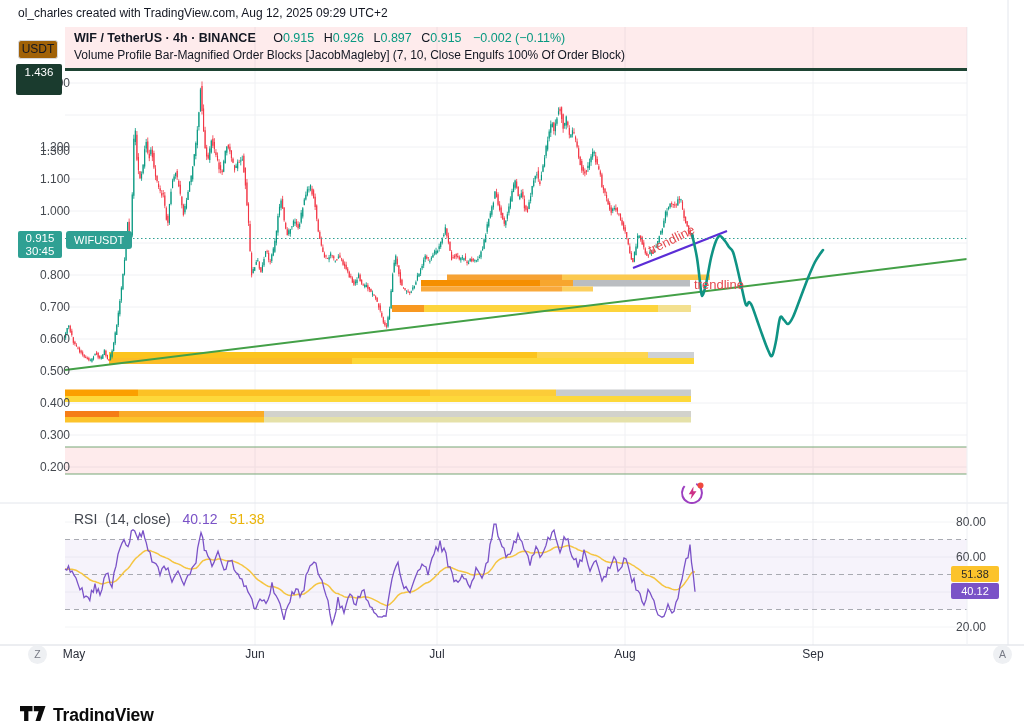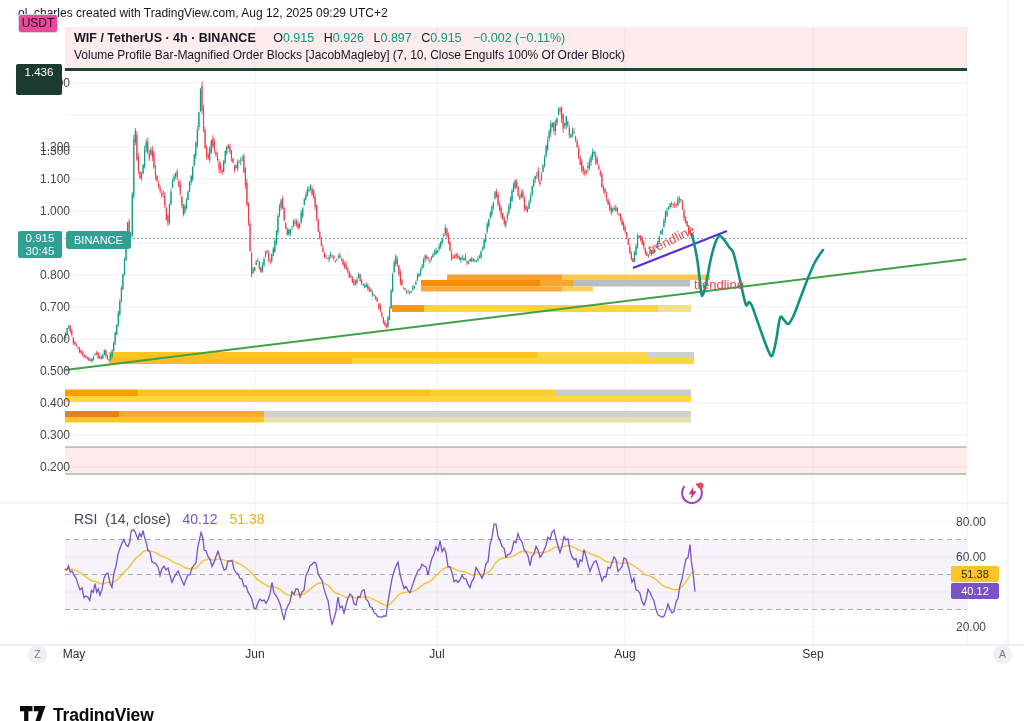--- a/index.html
+++ b/index.html
@@ -1,22 +1,22 @@
 <!DOCTYPE html>
 <html><head>
 <meta charset="utf-8">
 <style>
   html,body{margin:0;padding:0;background:#fff;}
   *{box-sizing:border-box;}
   #app{position:relative;width:1024px;height:721px;background:#fff;overflow:hidden;
        font-family:"Liberation Sans",sans-serif;color:#131722;}
   #chart-svg{position:absolute;left:0;top:0;}
   .attribution{position:absolute;left:18px;top:6px;font-size:12px;color:#131722;}
-  .usdt-box{position:absolute;left:18px;top:14px;width:40px;height:19px;border:1px solid #d6d9e0;
-            border-radius:3px;background:#ec4899;font-size:12px;line-height:17px;text-align:center;color:#131722;}
+  .usdt-box{position:absolute;left:18px;top:40px;width:40px;height:19px;border:1px solid #d6d9e0;
+            border-radius:3px;background:#a16207;font-size:12px;line-height:17px;text-align:center;color:#131722;}
   .sym-panel{position:absolute;left:65px;top:27px;width:902px;height:44px;
              background:rgba(242,54,69,0.10);border-bottom:3px solid #1e4433;padding:4px 0 0 9px;}
   .sym-line1{font-size:12.5px;white-space:nowrap;}
   .sym-title{color:#131722;margin-right:8px;font-weight:bold;}
   .ohlc-k{color:#131722;margin-left:6px;}
   .ohlc-v{color:#089981;}
   .sym-chg{color:#089981;margin-left:8px;}
   .sym-line2{font-size:12px;color:#131722;margin-top:3px;white-space:nowrap;}
   .price-label{position:absolute;left:12px;width:58px;text-align:right;font-size:12px;color:#44484f;}
   .badge-upper{position:absolute;left:16px;top:64px;width:46px;height:31px;background:#1a3b2e;color:#fff;
@@ -157,21 +157,21 @@
       <div class="price-label" style="top: 460px;">0.200</div>
     </div>
 
   <div class="badge-upper">1.436</div>
 
   <div class="badge-last">
     <div>0.915</div>
     <div>30:45</div>
   </div>
 
-  <div class="tag-symbol">BINANCE</div>
+  <div class="tag-symbol">WIFUSDT</div>
 
   <div class="tl-label tl-rot">trendline</div>
   <div class="tl-label tl-hor">trendline</div>
 
   <svg class="flash-icon" width="27" height="27">
     <circle cx="13" cy="14" r="10" fill="none" stroke="#9d3fc0" stroke-width="2" stroke-dasharray="50 13" transform="rotate(-65 13 14)"></circle>
     <path d="M14.5 7.5 L9.8 15.2 H12.8 L11.5 20.5 L17.5 12.3 H14.2 Z" fill="#cd2f86"></path>
     <circle cx="21.5" cy="6.5" r="3" fill="#f0493e"></circle>
   </svg>
 

